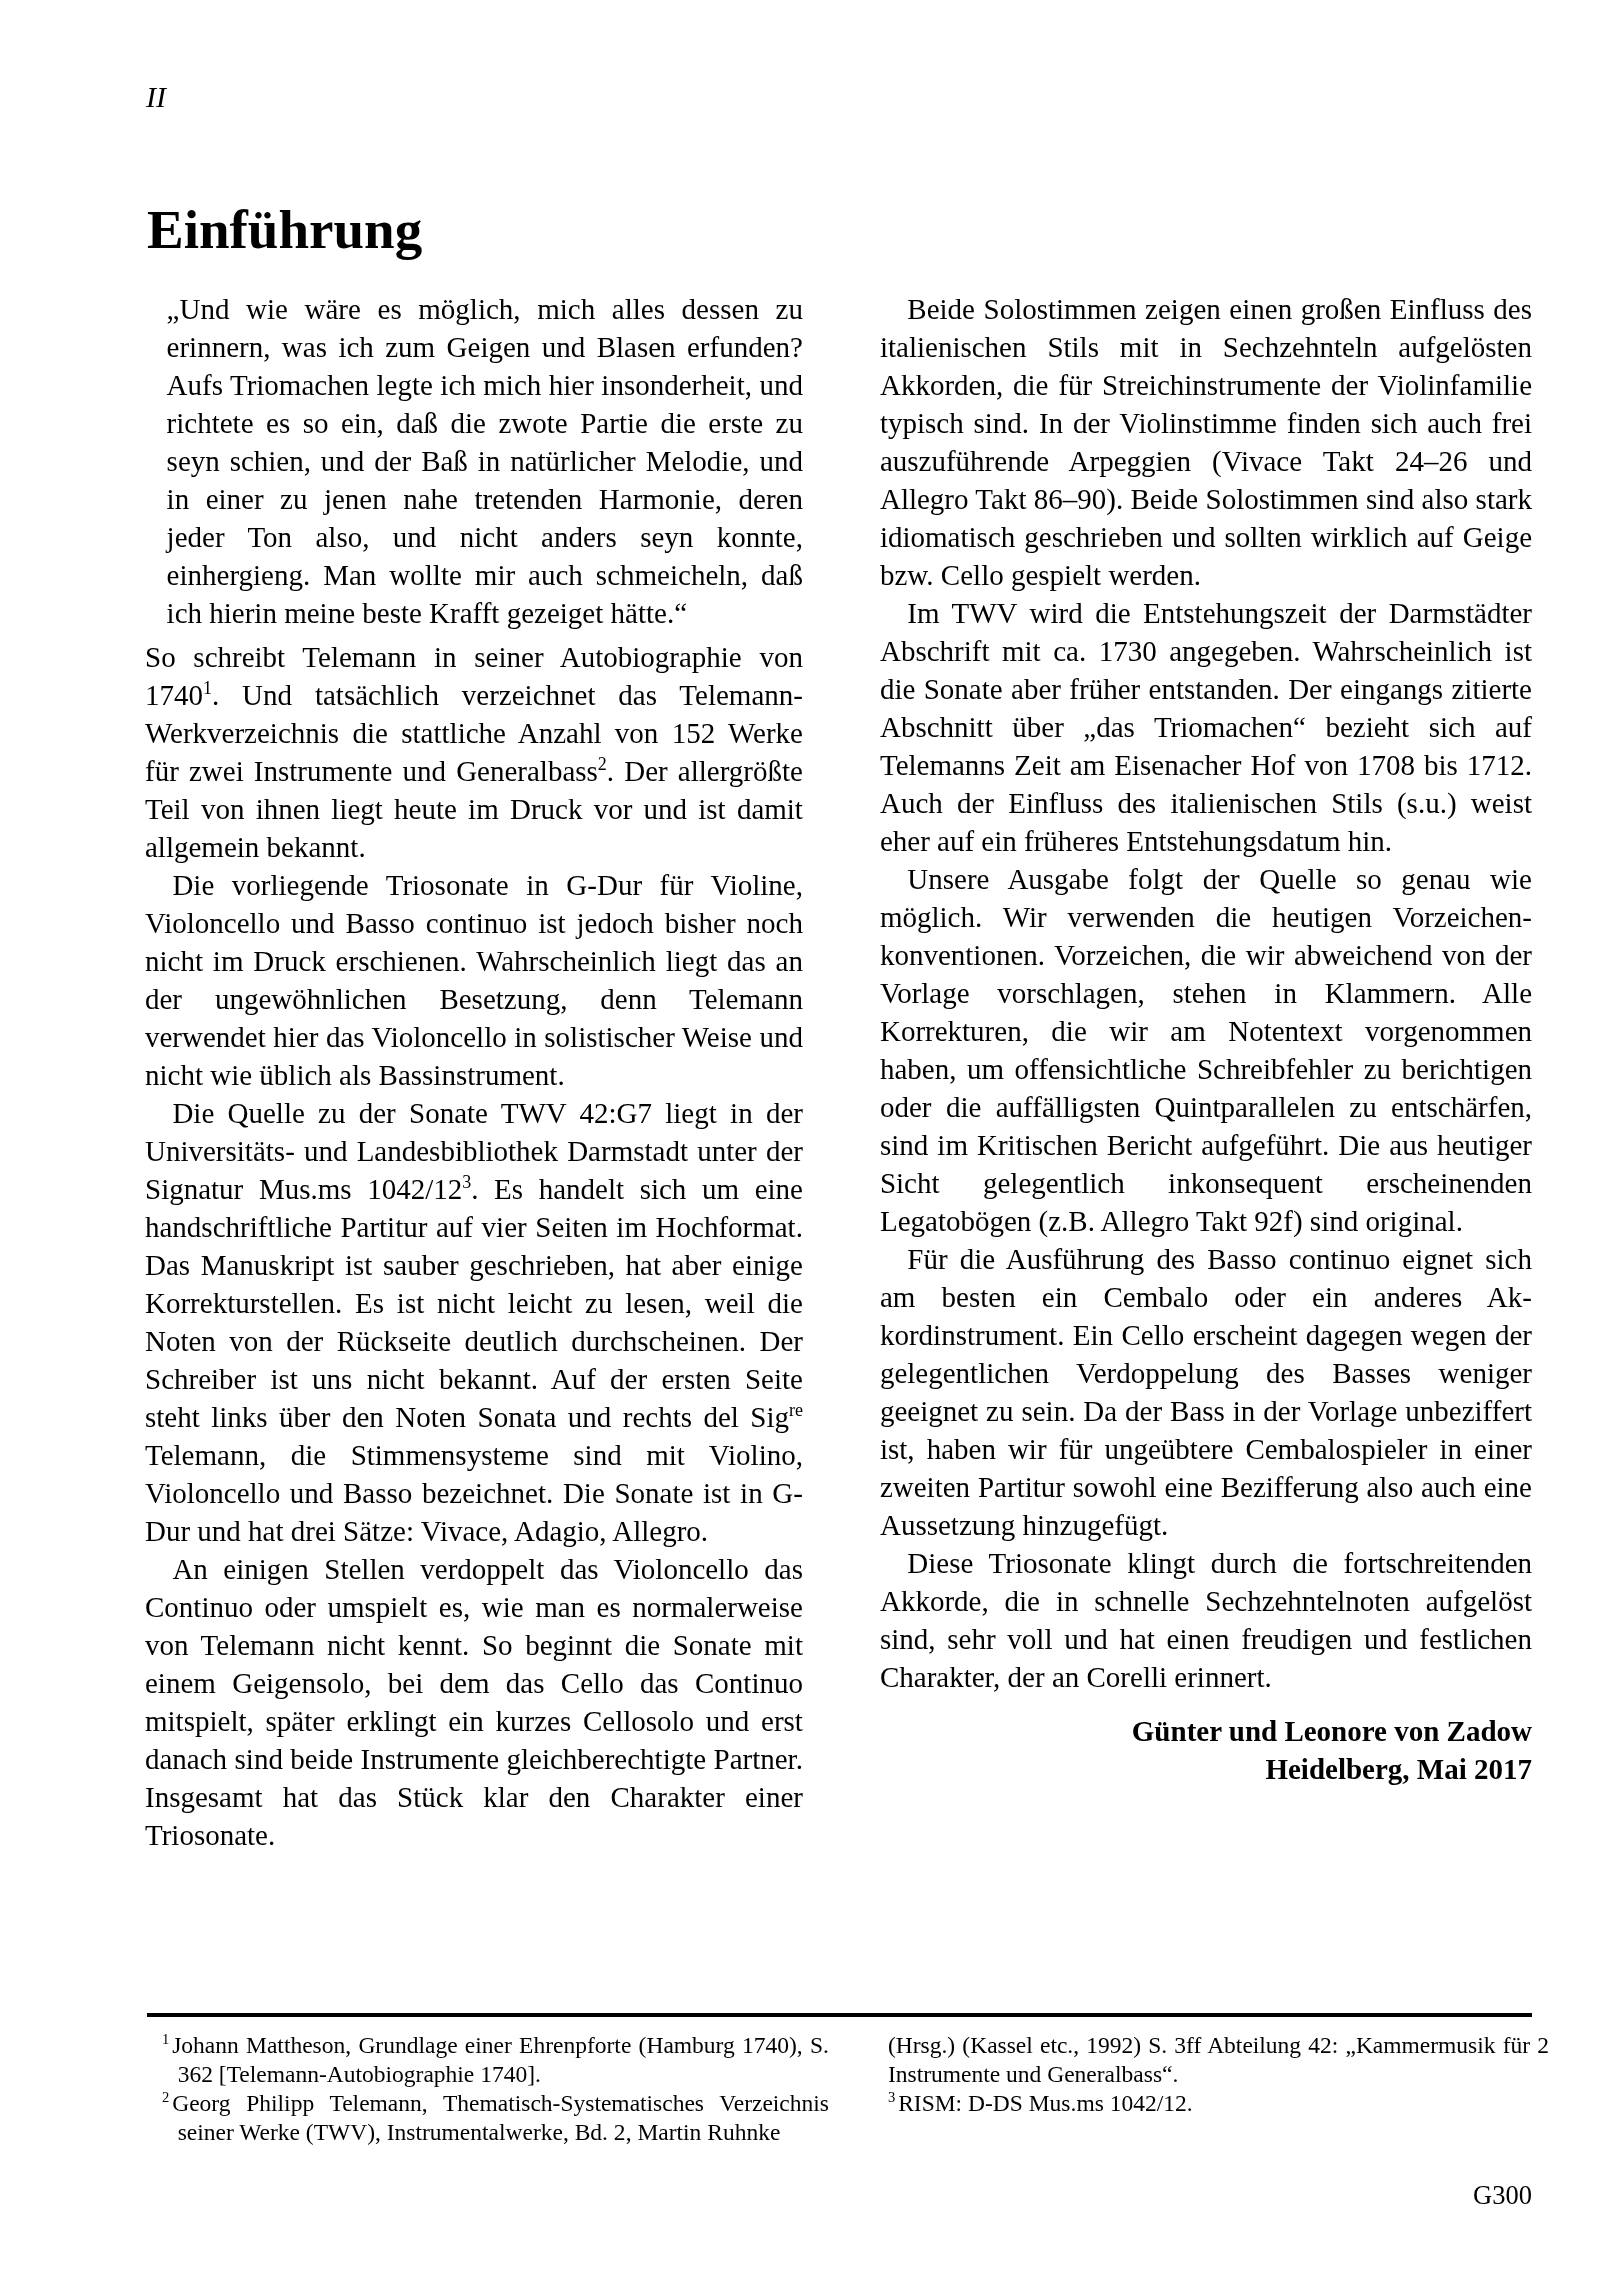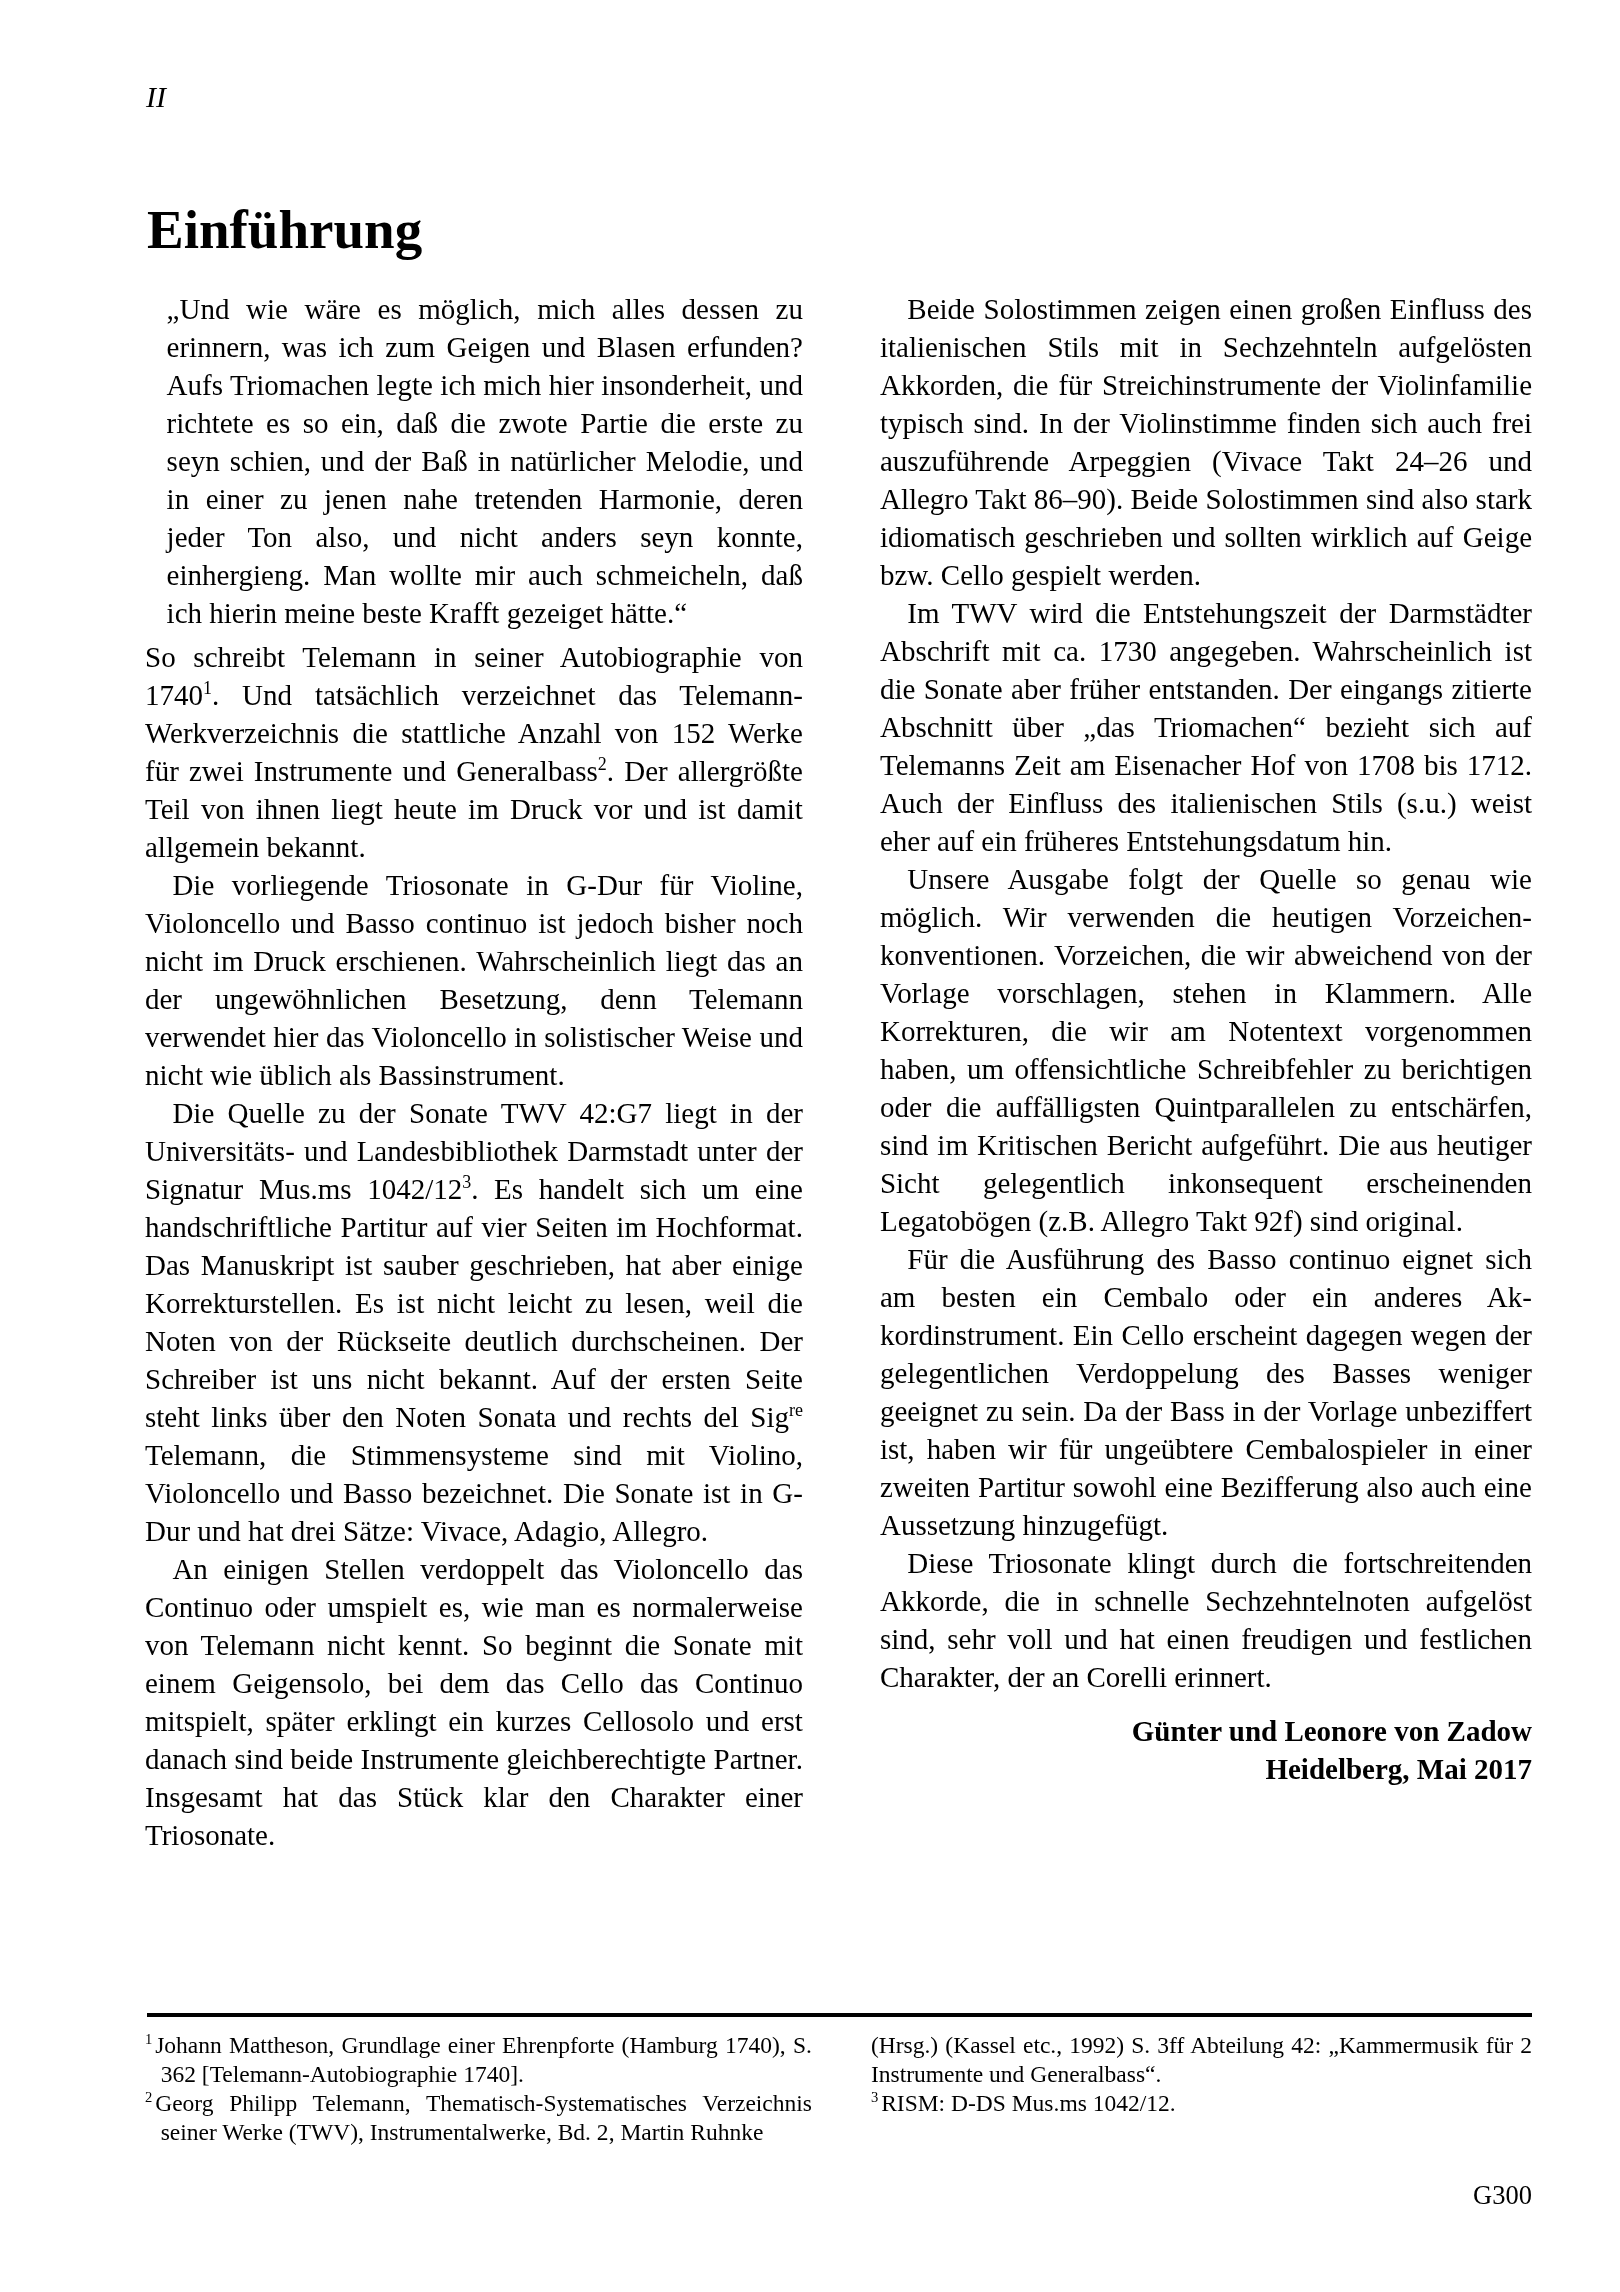--- a/index.html
+++ b/index.html
@@ -33,21 +33,21 @@
   p.para-indent { text-indent: 27.4px; }
   p.signature-first { margin-top: 15.7px; }
   p.signature-first, p.signature { text-align: right; font-weight: bold; }
   .it { }
   sup { font-size: 62%; line-height: 0; vertical-align: super; }
   .fn-rule {
     position: absolute; left: 147px; top: 2013px;
     width: 1385px; height: 3.9px; background: #000;
   }
   .footnotes {
-    position: absolute; left: 145px; top: 2031px; width: 1387px;
+    position: absolute; left: 162px; top: 2031px; width: 1387px;
     display: flex; gap: 29px;
     font-size: 23.5px; line-height: 29px;
     text-align: justify;
   }
   .footnotes p { margin: 0; }
   p.footnote.hang { padding-left: 15.7px; text-indent: -15.7px; }
   sup.fnmark { margin-right: 2.9px; }
   .footer {
     position: absolute; left: 145px; top: 2182px; width: 1387px;
     text-align: right; font-size: 26.5px; line-height: 1;

